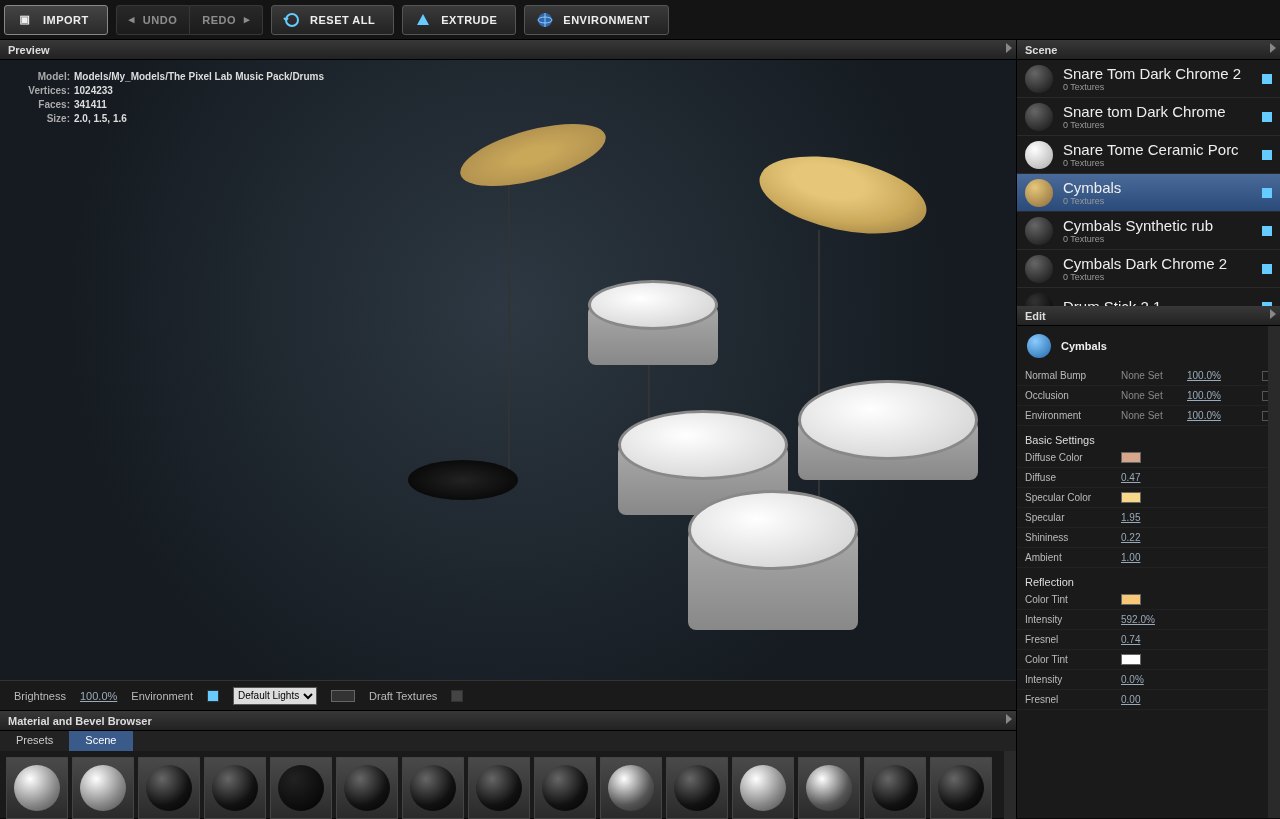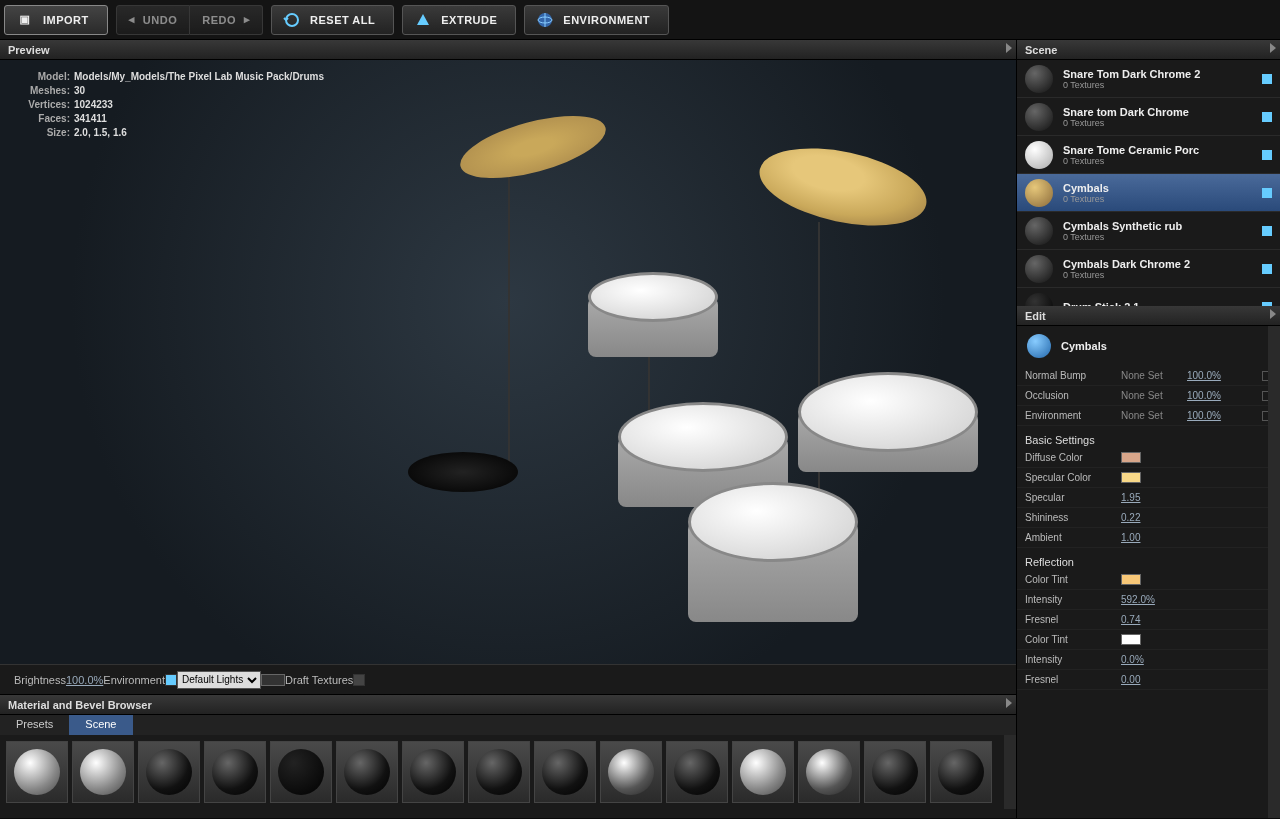--- a/index.html
+++ b/index.html
@@ -30,45 +30,45 @@
 .shell{position:absolute;background:linear-gradient(#aaa,#888);border-radius:8px}
 .shell1{left:430px;top:195px;width:130px;height:60px}
 .shell2{left:460px;top:335px;width:170px;height:70px}
 .shell3{left:640px;top:310px;width:180px;height:60px}
 .shell4{left:530px;top:420px;width:170px;height:100px}
 .stool{position:absolute;left:250px;top:350px;width:110px;height:40px;background:radial-gradient(ellipse,#222,#000);border-radius:50%}
 .stand{position:absolute;width:2px;background:#333}
 .st1{left:350px;top:60px;height:320px}
 .st2{left:660px;top:120px;height:280px}
 .st3{left:490px;top:220px;height:160px}
-.btmbar{height:30px;background:#1a1a1a;display:flex;align-items:center;padding:0 14px;border-top:1px solid #333}
+.btmbar{height:30px;background:#1a1a1a;display:flex;align-items:center;gap:14px;padding:0 14px;border-top:1px solid #333}
 .link{color:#9ab;text-decoration:underline;cursor:pointer}
 .chk{width:12px;height:12px;background:#6cf;border:1px solid #333}
 select{background:#ddd;border:1px solid #555;font-size:10px;height:18px}
 .swatch{width:24px;height:12px;border:1px solid #666;background:#333}
-.matbrowser{height:124px;background:#1a1a1a;border-top:1px solid #000}
+.matbrowser{height:108px;background:#1a1a1a;border-top:1px solid #000}
 .tabs{display:flex;height:20px;background:#222}
 .tab{padding:3px 16px;cursor:pointer;color:#ccc}
 .tab.active{background:#3a5a8a;color:#fff}
 .spheres{display:flex;gap:4px;padding:6px;overflow-x:auto;position:relative}
 .scrollv{position:absolute;right:0;top:0;width:12px;height:100%;background:#2a2a2a}
 .sphere{width:62px;height:62px;background:linear-gradient(#4a4a4a,#2a2a2a);border:1px solid #444;display:flex;align-items:center;justify-content:center;flex-shrink:0}
 .ball{width:46px;height:46px;border-radius:50%;background:radial-gradient(circle at 35% 30%,#fff,#888 60%,#444)}
 .ball.dark{background:radial-gradient(circle at 35% 30%,#666,#111 60%,#000)}
 .ball.vdark{background:radial-gradient(circle at 35% 30%,#222,#000)}
 .ball.chrome{background:radial-gradient(circle at 35% 30%,#fff,#aaa 30%,#555 60%,#222)}
 .scene-list{height:246px;overflow-y:auto;background:#1a1a1a}
 .scene-item{height:38px;display:flex;align-items:center;padding:0 8px;gap:10px;border-bottom:1px solid #2a2a2a;cursor:pointer;position:relative}
 .scene-item.sel{background:linear-gradient(#4a6a9a,#2a4a7a)}
 .mat-ball{width:28px;height:28px;border-radius:50%;background:radial-gradient(circle at 35% 30%,#666,#111);flex-shrink:0}
 .mat-ball.gold{background:radial-gradient(circle at 35% 30%,#e6c77a,#8a6a3a)}
 .mat-ball.white{background:radial-gradient(circle at 35% 30%,#fff,#aaa)}
 .mat-ball.black{background:radial-gradient(circle at 35% 30%,#333,#000)}
 .scene-item .txt{flex:1}
-.scene-item .nm{color:#eee;font-weight:bold;font-size:11px}
+.scene-item .nm{color:#eee;font-weight:normal;font-size:15px}
 .scene-item .sub{color:#999;font-size:9px}
 .scene-item .tgl{width:10px;height:10px;background:#6cf}
 .edit{flex:1;overflow-y:auto;background:#1a1a1a;position:relative}
 .edit-hdr{display:flex;align-items:center;gap:10px;padding:8px 10px}
 .edit-ball{width:24px;height:24px;border-radius:50%;background:radial-gradient(circle at 35% 30%,#8cf,#26a)}
 .prop-row{height:20px;display:flex;align-items:center;padding:0 8px;gap:6px;border-bottom:1px solid #222;font-size:10px}
 .prop-row .lbl{width:90px;color:#bbb}
 .prop-row .val{color:#9ab;text-decoration:underline;width:50px;text-align:left}
 .prop-row .ns{color:#888;width:60px}
 .prop-row .pchk{width:10px;height:10px;border:1px solid #555;margin-left:auto}
@@ -124,21 +124,20 @@
 
 <div class="main">
  <div class="left">
   <div class="panel-hdr">
         <span>Preview</span>
         <span class="arrow"></span>
       </div>
   <div class="preview">
    <div class="model-info">
     <div><span class="k">Model:</span><span class="v">Models/My_Models/The Pixel Lab Music Pack/Drums</span></div>
-    <div><span class="k">Meshes:</span><span class="v">30</span></div>
     <div><span class="k">Vertices:</span><span class="v">1024233</span></div>
     <div><span class="k">Faces:</span><span class="v">341411</span></div>
     <div><span class="k">Size:</span><span class="v">2.0, 1.5, 1.6</span></div>
    </div>
    <div class="drums">
     <div class="stand st1"></div>
           <div class="stand st2"></div>
           <div class="stand st3"></div>
     <div class="cymbal1"></div>
           <div class="cymbal2"></div>
@@ -314,20 +313,24 @@
             <span class="pchk"></span>
           </div>
         </div>
    <div class="section">Basic Settings</div>
    <div id="basic">
           <div class="prop-row">
             <span class="lbl">Diffuse Color</span>
             <span class="color-sw" style="background:#d8a68a"></span>
           </div>
           <div class="prop-row">
+            <span class="lbl">Diffuse</span>
+            <span class="val link">0.47</span>
+          </div>
+          <div class="prop-row">
             <span class="lbl">Specular Color</span>
             <span class="color-sw" style="background:#f8d888"></span>
           </div>
           <div class="prop-row">
             <span class="lbl">Specular</span>
             <span class="val link">1.95</span>
           </div>
           <div class="prop-row">
             <span class="lbl">Shininess</span>
             <span class="val link">0.22</span>

